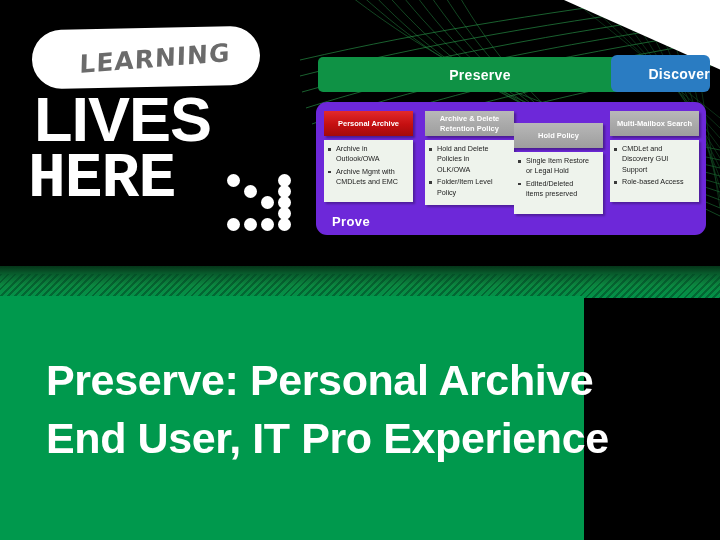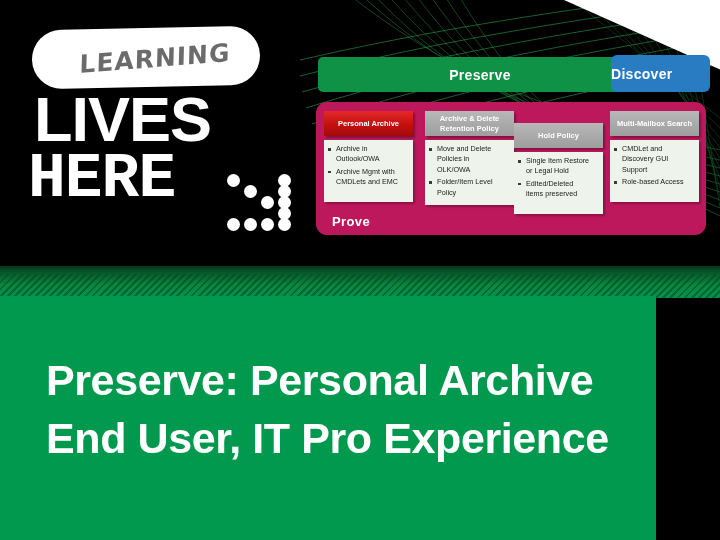--- a/index.html
+++ b/index.html
@@ -31,26 +31,26 @@
   #word-here{left:6px;top:122px;font-family:Liberation Mono, monospace;}
   
   #dots{position:absolute;left:205px;top:148px;width:86px;height:64px;}
   #dots span{position:absolute;width:13px;height:13px;border-radius:50%;background:#fff;}
 
   
   #bar-preserve{position:absolute;left:318px;top:57px;width:324px;height:35px;
     background:#0f9245;border-radius:5px;display:flex;align-items:center;justify-content:center;}
   #bar-preserve span{color:#fff;font-size:14px;font-weight:bold;letter-spacing:.3px;}
   #bar-discover{position:absolute;left:611px;top:55px;width:99px;height:37px;
-    background:#2a7cc2;border-radius:6px;display:flex;align-items:center;justify-content:flex-start;}
+    background:#2a7cc2;border-radius:6px;display:flex;align-items:center;justify-content:flex-end;}
   #bar-discover span{color:#fff;font-size:14px;font-weight:bold;letter-spacing:.3px;}
 
   
   #panel{position:absolute;left:316px;top:102px;width:390px;height:133px;
-    background:#be185d;border-radius:11px;}
+    background:#6d28d9;border-radius:11px;}
   #panel-label{position:absolute;left:16px;bottom:6px;width:390px;
     color:#fff;font-size:13px;font-weight:bold;letter-spacing:.4px;}
 
   .col{position:absolute;top:9px;width:89px;}
   #col0{left:8px;} #col1{left:109px;border-radius:26px;} #col2{left:198px;margin-top:12px;} #col3{left:294px;}
 
   .col-head{height:25px;display:flex;align-items:center;justify-content:center;
     text-align:center;color:#fff;font-size:7.5px;font-weight:bold;line-height:1.25;
     padding:0 2px;box-sizing:border-box;
     background:linear-gradient(180deg,#b8b8b8 0%,#a9a9a9 55%,#9e9e9e 100%);
@@ -70,21 +70,21 @@
     background:#0a6b33;}
   #stripefade{position:absolute;left:0;top:0;width:720px;height:32px;
     background:linear-gradient(180deg,#042b14 0%,#08562a 22%,#0c8c42 60%,#00994d 100%);
     opacity:.85;}
   #stripeband-texture{position:absolute;left:0;top:8px;width:720px;height:24px;
     background-image:repeating-linear-gradient(135deg,
       rgba(0,70,35,.55) 0px, rgba(0,70,35,.55) 2px,
       rgba(255,255,255,0) 2px, rgba(255,255,255,0) 5px);}
 
   
-  #body-green{position:absolute;left:0;top:296px;width:656px;height:244px;background:#00994d;}
+  #body-green{position:absolute;left:0;top:296px;width:584px;height:244px;background:#00994d;}
   #slide-title{position:absolute;left:46px;top:55px;width:660px;color:#fff;
     font-family:"Liberation Sans",sans-serif;font-weight:bold;font-size:43px;
     line-height:1.35;letter-spacing:-.4px;}
   #slide-title .l2{display:block;}
 </style>
 </head>
 <body>
 
 <div id="slide">
 
@@ -164,21 +164,21 @@
             <li>Archive in Outlook/OWA</li>
             <li>Archive Mgmt with CMDLets and EMC</li>
           </ul>
         </div>
       </div>
 
       <div class="col" id="col1">
         <div class="col-head">Archive &amp; Delete Retention Policy</div>
         <div class="col-body">
           <ul>
-            <li>Move and Delete Policies in OLK/OWA</li>
+            <li>Hold and Delete Policies in OLK/OWA</li>
             <li>Folder/Item Level Policy</li>
           </ul>
         </div>
       </div>
 
       <div class="col" id="col2">
         <div class="col-head">Hold Policy</div>
         <div class="col-body">
           <ul>
             <li>Single Item Restore or Legal Hold</li>

